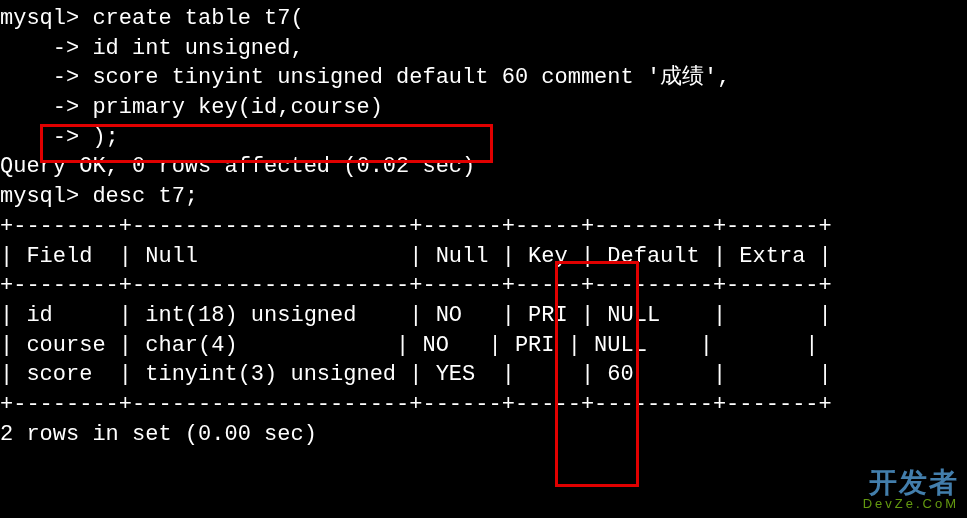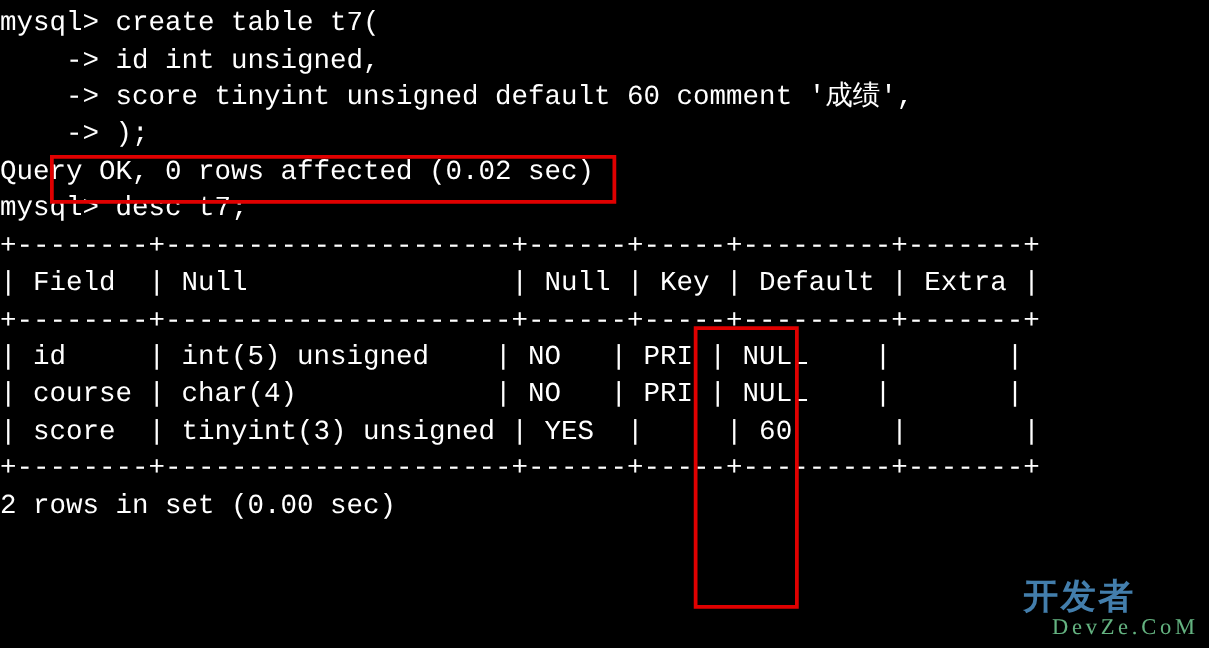--- a/index.html
+++ b/index.html
@@ -31,45 +31,46 @@
     left: 555px;
     top: 261px;
     width: 84px;
     height: 226px;
     pointer-events: none;
   }
   .watermark {
     position: absolute;
     right: 8px;
     bottom: 8px;
-    font-family: Liberation Serif, serif;
+    font-family: Liberation Sans, sans-serif;
     color: #5aa9e6;
-    text-align: left;
+    text-align: right;
     font-size: 28px;
     line-height: 1;
     opacity: 0.75;
     pointer-events: none;
   }
   .watermark .big { font-weight: bold; letter-spacing: 2px; }
-  .watermark .small { font-size: 18px; letter-spacing: 3px; color: #86efac; margin-left: 23px; }
+  .watermark .small { font-size: 13px; letter-spacing: 3px; color: #84cc16; margin-left: 23px; }
 </style>
 </head>
 <body>
 
 <div>
   <div class="line">mysql&gt; create table t7(</div>
   <div class="line">    -&gt; id int unsigned,</div>
   <div class="line">    -&gt; score tinyint unsigned default 60 comment '成绩',</div>
+  <div class="line">    -&gt; primary key(id,course)</div>
   <div class="line">    -&gt; );</div>
   <div class="line">Query OK, 0 rows affected (0.02 sec)</div>
   <div class="line">mysql&gt; desc t7;</div>
   <div class="line">+--------+---------------------+------+-----+---------+-------+</div>
   <div class="line">| Field  | Null                | Null | Key | Default | Extra |</div>
   <div class="line">+--------+---------------------+------+-----+---------+-------+</div>
-  <div class="line">| id     | int(5) unsigned    | NO   | PRI | NULL    |       |</div>
+  <div class="line">| id     | int(18) unsigned    | NO   | PRI | NULL    |       |</div>
   <div class="line">| course | char(4)            | NO   | PRI | NULL    |       |</div>
   <div class="line">| score  | tinyint(3) unsigned | YES  |     | 60      |       |</div>
   <div class="line">+--------+---------------------+------+-----+---------+-------+</div>
   <div class="line">2 rows in set (0.00 sec)</div>
 </div>
 
 <div class="highlight-box-1" title="primary key(id,course)"></div>
 <div class="highlight-box-2" title="Key column"></div>
 
 <div class="watermark">

